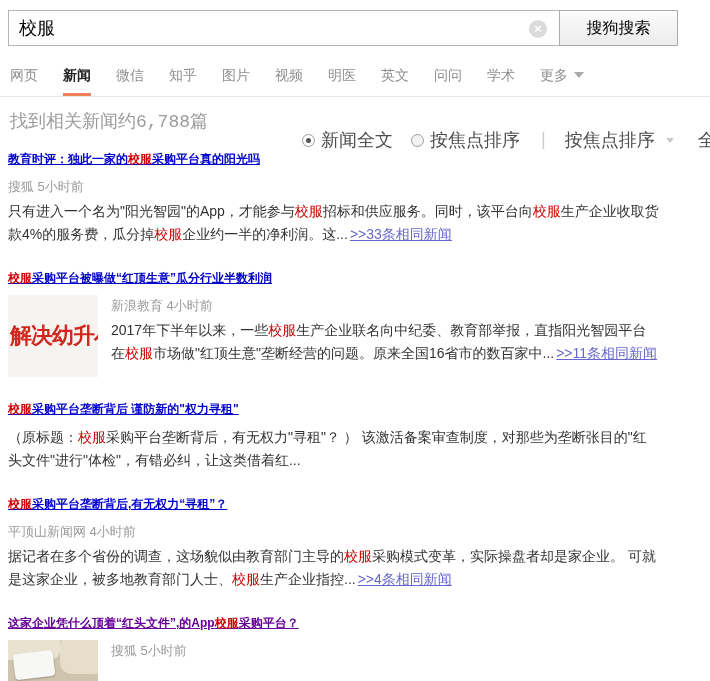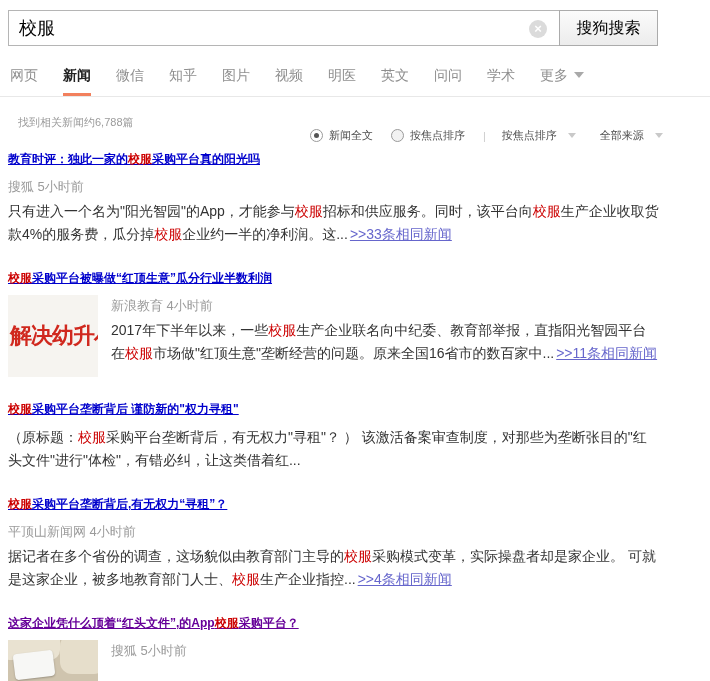--- a/index.html
+++ b/index.html
@@ -14,36 +14,36 @@
   .search-box input {
     width:100%; height:100%; border:none; outline:none; font-size:18px; color:#000;
     padding:0 40px 0 10px; font-family:inherit; background:transparent;
   }
   .clear-btn {
     position:absolute; right:12px; top:9px; width:18px; height:18px; border-radius:50%;
     background:#dbdbdb; color:#fff; font-size:13px; line-height:18px; text-align:center; cursor:pointer;
     font-weight:bold;
   }
   .search-btn {
-    width:99px; height:36px; border:1px solid #ababab; background:linear-gradient(#fbfbfb,#ececec);
+    width:119px; height:36px; border:1px solid #ababab; background:linear-gradient(#fbfbfb,#ececec);
     font-size:16px; color:#000; cursor:pointer; font-family:inherit; padding:0;
   }
   
   .nav { margin:20px 0 0 0; padding-left:10px; border-bottom:1px solid #e8e8e8; }
   .tab {
     display:inline-block; margin-right:25px; font-size:14px; color:#8f8f8f; text-decoration:none;
     padding-bottom:11px; cursor:pointer; position:relative;
   }
   .tab.active { color:#222; font-weight:bold; border-bottom:3px solid var(--accent-orange,#f2805d); padding-bottom:8px;text-align:center; }
   .caret {
     display:inline-block; width:0; height:0; margin-left:6px; vertical-align:2px;
     border-left:5px solid transparent; border-right:5px solid transparent; border-top:6px solid #a9a9a9;
   }
   
-  .results-bar { position:relative; margin:15px 0 0 18px; height:20px; font-size:11px; }
+  .results-bar { position:relative; margin:15px 0 0 10px; height:20px; font-size:18px;font-family:Liberation Mono, monospace; }
   .count { color:#9b9b9b; line-height:20px; }
   .controls { position:absolute; left:292px; top:16px; display:flex; align-items:center; color:#4d4d4d; white-space:nowrap; }
   .radio { width:13px; height:13px; border-radius:50%; border:1px solid #9a9a9a; background:#f2f2f2; display:inline-block; position:relative; margin-right:6px; flex:none; }
   .radio.checked { background:#fff; }
   .radio.checked::after { content:""; position:absolute; left:3px; top:3px; width:5px; height:5px; border-radius:50%; background:#555; }
   .radio-group { display:flex; align-items:center; margin-right:18px; cursor:pointer; }
   .vsep { color:#ccc; margin:0 16px 0 0; }
   .drop { display:flex; align-items:center; cursor:pointer; margin-right:24px; }
   .drop .caret { border-top-color:#c9c9c9; border-left-width:4px; border-right-width:4px; border-top-width:5px; }
   

